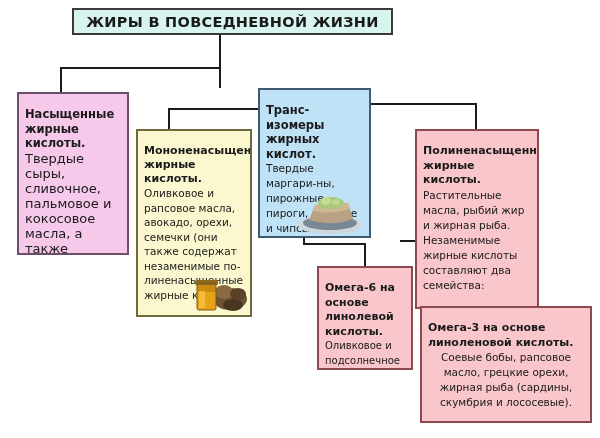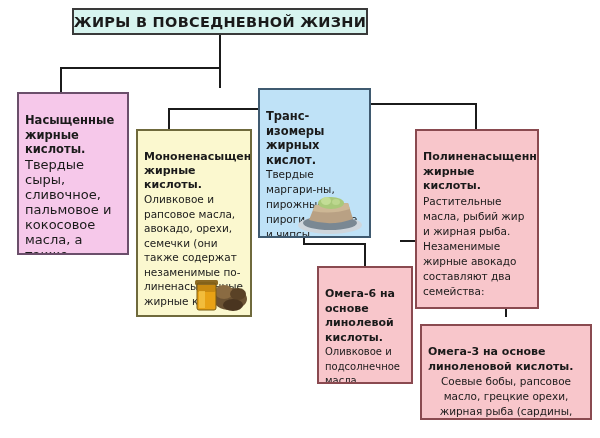--- a/index.html
+++ b/index.html
@@ -25,37 +25,38 @@
   .line.v { width: 2px; }
 
   
   .box {
     position: absolute;
     box-sizing: border-box;
     border: 2px solid #3a3a3a;
     overflow: hidden;
   }
   .box .inner {
-    padding: 19px 6px 4px 6px;
+    padding: 5px 6px 4px 6px;
+    margin-top: 8px;
   }
   .box .ttl {
     font-weight: bold;
     color: #1a1a1a;
     display: block;
   }
   .box .body {
     color: #1a1a1a;
     display: block;
   }
 
   
   #title-box {
     left: 72px;
     top: 8px;
-    width: 296px;
+    width: 321px;
     height: 27px;
     background: #d7f4ef;
     border: 2px solid #3a3a3a;
     display: flex;
     align-items: center;
     justify-content: center;
   }
   #title-box .ttl {
     font-size: 14.5px;
     letter-spacing: 0.3px;
@@ -123,33 +124,33 @@
     border-color: #8a4a50;
   }
   #box-poly .ttl { font-size: 11px; line-height: 14.5px; }
   #box-poly .body { font-size: 10.5px; line-height: 15px; }
 
   
   #box-omega6 {
     left: 317px;
     top: 266px;
     width: 96px;
-    height: 118px;
+    height: 104px;
     background: #f8c6cb;
     border-color: #8a4a50;
   }
   #box-omega6 .ttl { font-size: 11px; line-height: 14.5px; }
   #box-omega6 .body { font-size: 10px; line-height: 14.5px; }
 
   
   #box-omega3 {
     left: 420px;
-    top: 324px;
+    top: 306px;
     width: 172px;
-    height: 96px;
+    height: 117px;
     background: #f8c6cb;
     border-color: #8a4a50;
   }
   #box-omega3 .ttl { font-size: 11px; line-height: 14.5px; }
   #box-omega3 .body { font-size: 10.5px; line-height: 15px; text-align: center; }
 </style>
 </head>
 <body>
 
 <div id="canvas">
@@ -214,21 +215,21 @@
       <path d="M22 16 L55 14 L57 20 Q38 26 20 22 Z" fill="#cdb795"></path>
       <ellipse cx="38" cy="14" rx="13" ry="6" fill="#a9c97a"></ellipse>
       <ellipse cx="33" cy="12" rx="5" ry="4" fill="#c3dd96"></ellipse>
       <ellipse cx="43" cy="13" rx="4" ry="3" fill="#bcd78e"></ellipse>
     </svg>
   </div>
 
   <div class="box" id="box-poly">
     <div class="inner">
       <span class="ttl">Полиненасыщенные жирные кислоты.</span>
-      <span class="body">Растительные масла, рыбий жир и жирная рыба. Незаменимые жирные авокадо составляют два семейства:</span>
+      <span class="body">Растительные масла, рыбий жир и жирная рыба. Незаменимые жирные кислоты составляют два семейства:</span>
     </div>
   </div>
 
   <div class="box" id="box-omega6">
     <div class="inner">
       <span class="ttl">Омега-6 на основе линолевой кислоты.</span>
       <span class="body">Оливковое и подсолнечное масла.</span>
     </div>
   </div>
 

